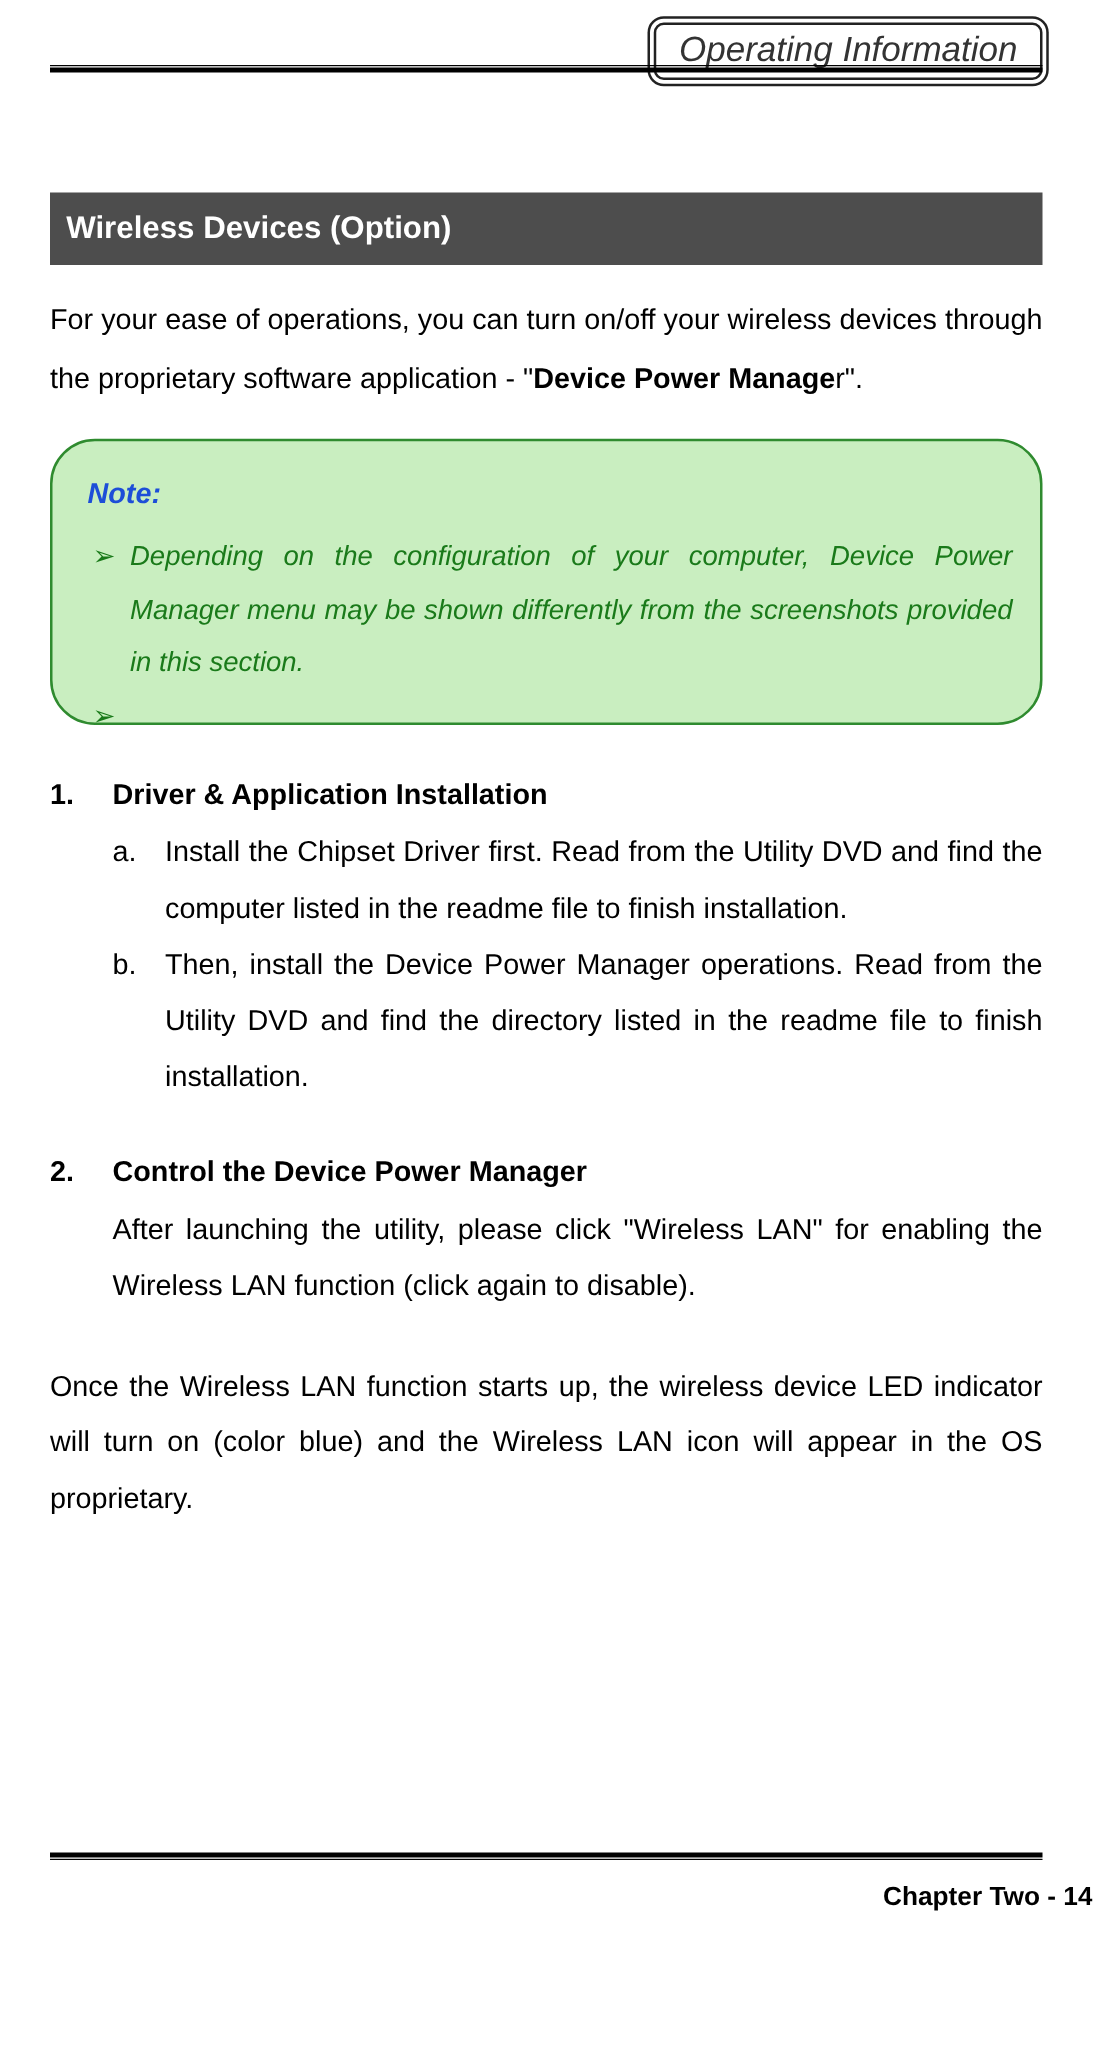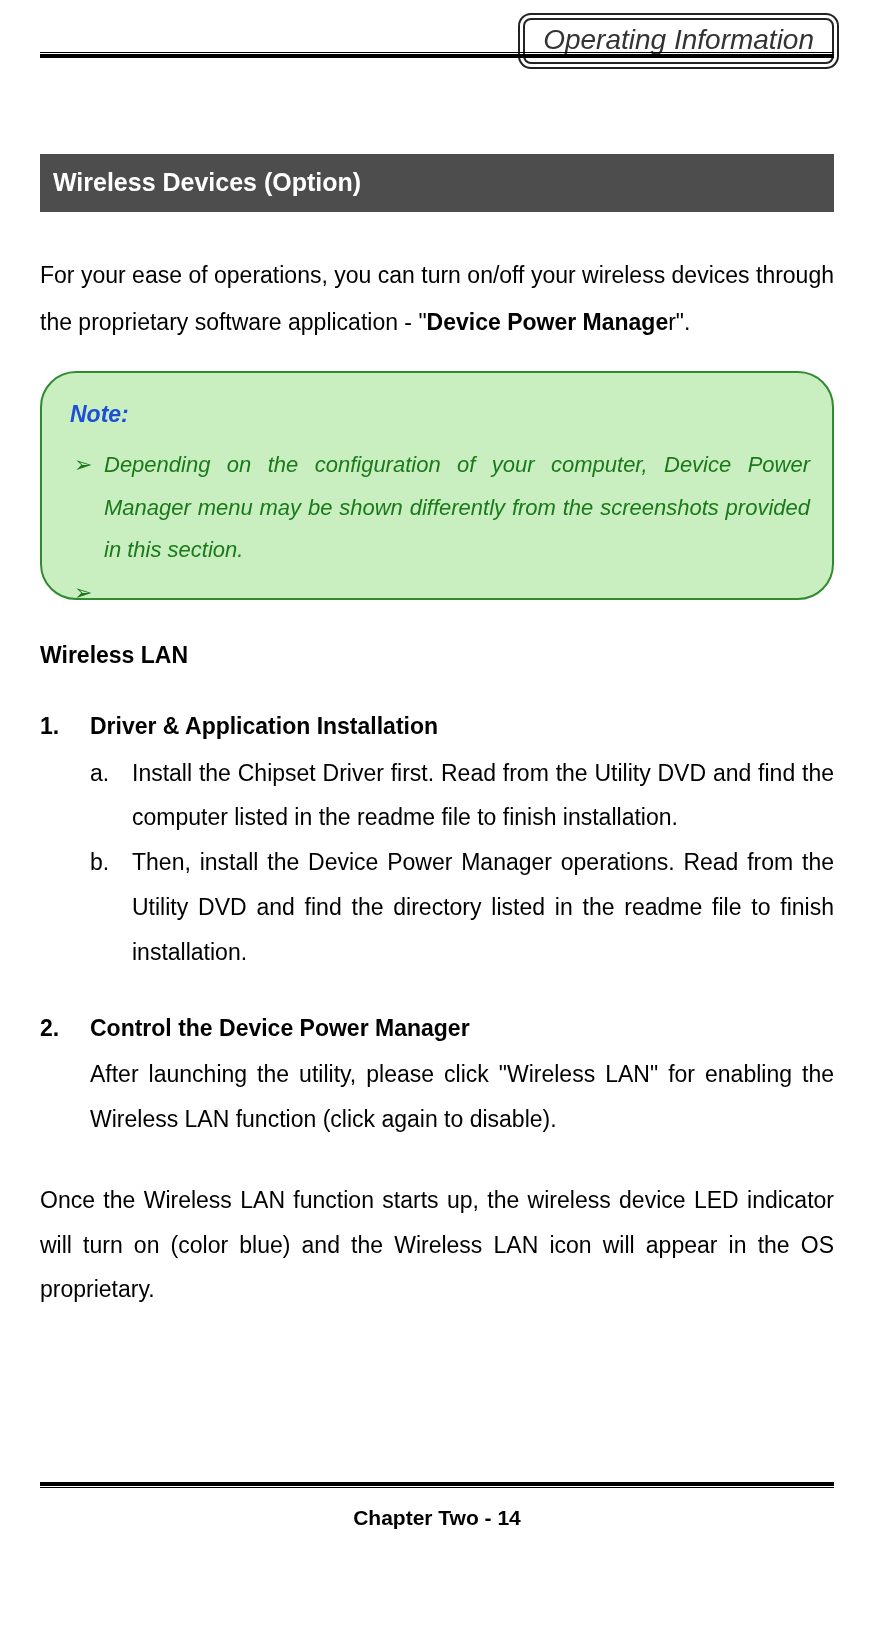--- a/index.html
+++ b/index.html
@@ -47,21 +47,21 @@
     padding-top: 100px;
     font-size: 23px;
     line-height: 2.05;
   }
   .section-header {
     background: #4d4d4d;
     color: #fff;
     font-weight: bold;
     font-size: 25px;
     padding: 3px 6px 4px 6px;
-    margin-bottom: 40px;
+    margin-bottom: 20px;
     display: block;
     white-space: pre;
   }
   .intro {
     text-align: justify;
     margin-bottom: 24px;
   }
   .intro .bold { font-weight: bold; }
   .note-box {
     border: 2px solid #2f8b2f;
@@ -145,21 +145,21 @@
     bottom: 72px;
     height: 6px;
     border-top: 4px solid #000;
     border-bottom: 1px solid #000;
   }
   .footer {
     position: absolute;
     left: 0;
     right: 0;
     bottom: 30px;
-    text-align: center;
+    text-align: right;
     font-weight: bold;
     font-size: 21px;
   }
 </style>
 </head>
 <body>
 
 <div class="page">
 
   <div class="header-row">
@@ -176,21 +176,20 @@
     </p>
 
     <div class="note-box">
       <div class="note-title">Note:</div>
       <ul class="note-list">
         <li><span class="arrow">➢</span><span>Depending on the configuration of your computer, Device Power Manager menu may be shown differently from the screenshots provided in this section.</span></li>
         <li><span class="arrow">➢</span></li>
       </ul>
     </div>
 
-    <div class="subhead">Wireless LAN</div>
 
     <ol class="num-list">
       <li class="num-item">
         <div class="num-line">
           <span class="num">1.</span>
           <span>Driver &amp; Application Installation</span>
         </div>
         <ul class="alpha-list">
           <li>
             <span class="letter">a.</span>

